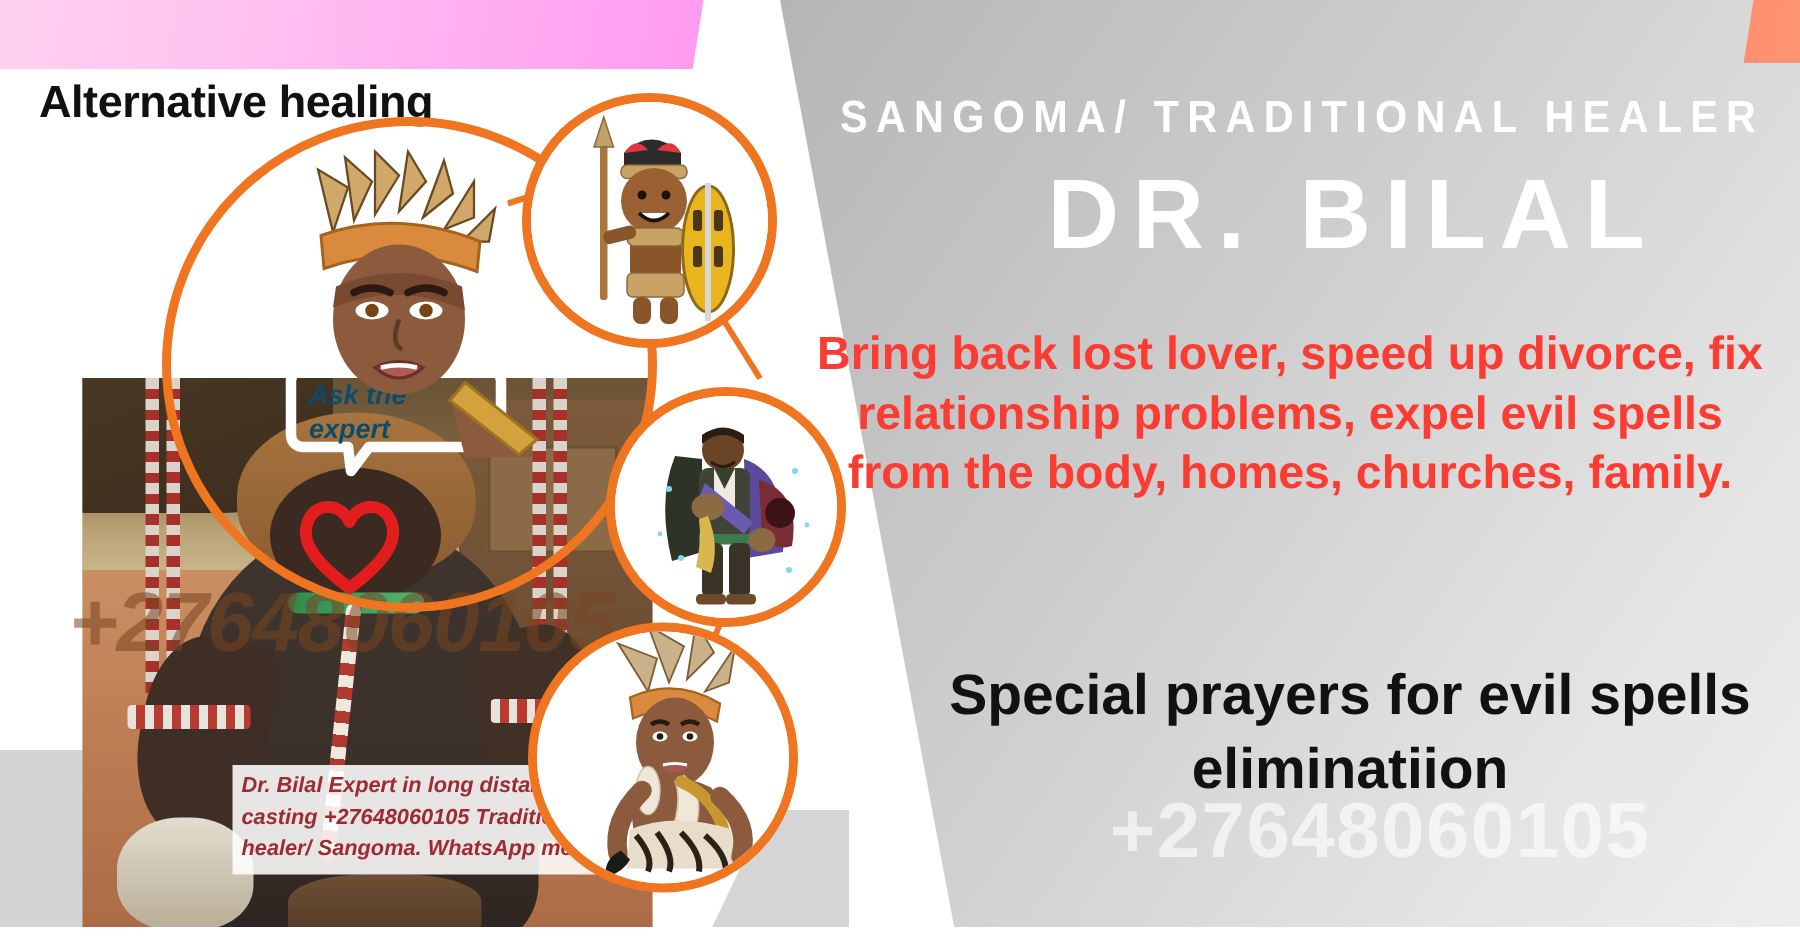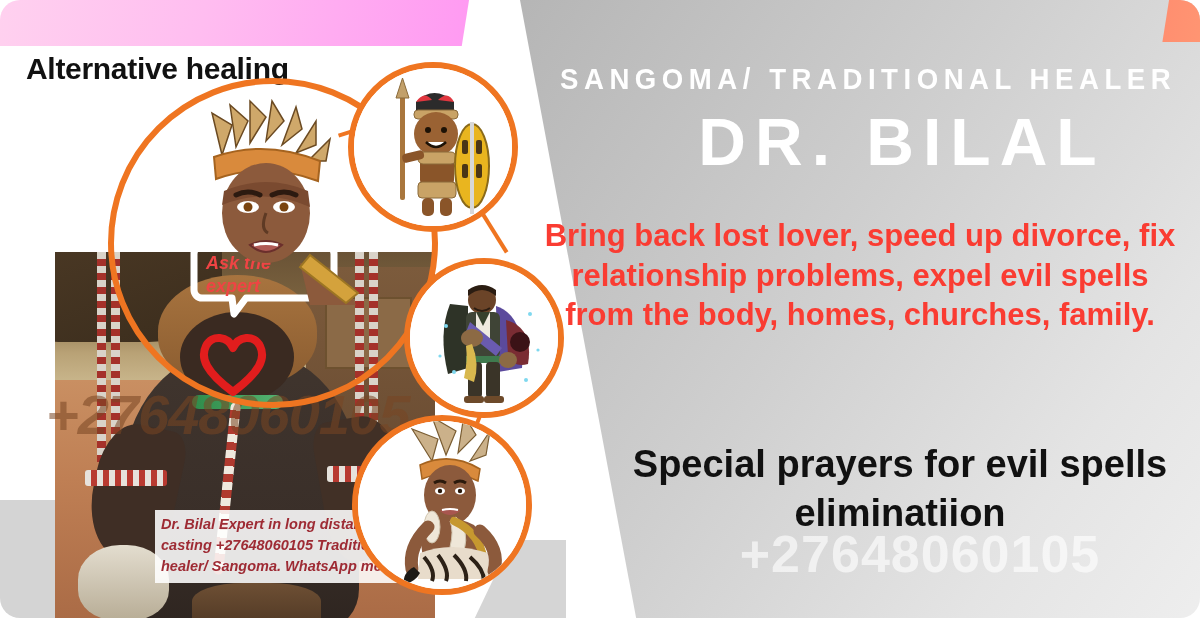--- a/index.html
+++ b/index.html
@@ -1,17 +1,17 @@
 <!DOCTYPE html>
 <html><head>
 <meta charset="utf-8">
 <style>
   html,body{margin:0;padding:0;background:#fff;}
   body{width:1200px;height:628px;overflow:hidden;font-family:"Liberation Sans",sans-serif;}
-  #poster{position:relative;width:1200px;height:618px;background:#ffffff;overflow:hidden;border-radius:20px;}
+  #poster{position:relative;width:1200px;height:618px;background:#ffffff;overflow:hidden;}
 
   
   .bar-pink{
     position:absolute;left:-10px;top:-6px;width:480px;height:52px;
     background:linear-gradient(90deg,#ffd2ef 0%,#ffbdf0 45%,#ff9bf2 100%);
     transform:skewX(-9deg);transform-origin:top left;
   }
   .bar-orange{
     position:absolute;left:1170px;top:-6px;width:200px;height:48px;
     background:linear-gradient(90deg,#ff8f70 0%,#ffae7c 100%);
@@ -114,21 +114,21 @@
     overflow:hidden;
   }
 
   .heart{
     position:absolute;left:196px;top:330px;width:74px;height:66px;
   }
   .bubble{
     position:absolute;left:190px;top:240px;width:148px;height:78px;
   }
   .bubble-text{
-    position:absolute;left:206px;top:252px;width:110px;color:#ef4444;
+    position:absolute;left:206px;top:252px;width:110px;color:#0c4a6e;
     font-size:18px;font-weight:bold;font-style:italic;line-height:1.25;
   }
 
   
   .ring{
     position:absolute;border:6px solid #ef7521;border-radius:50%;background:#fff;
     overflow:hidden;box-sizing:border-box;
   }
   .ring-big{
     position:absolute;width:330px;height:330px;left:108px;top:78px;

